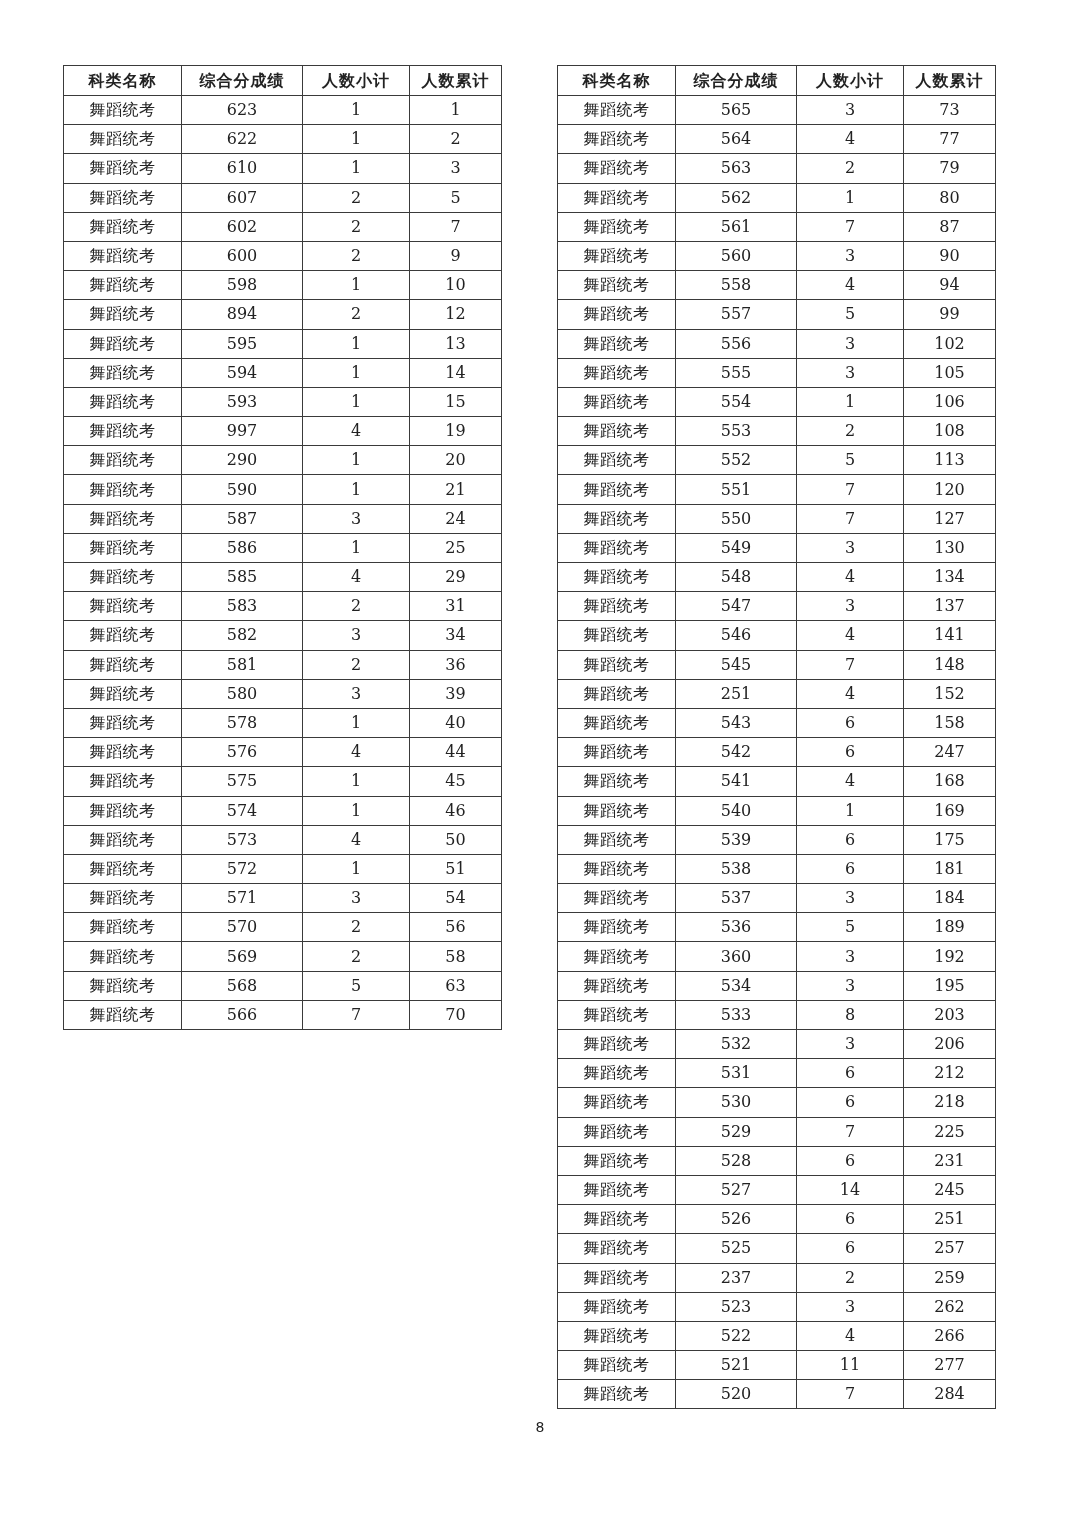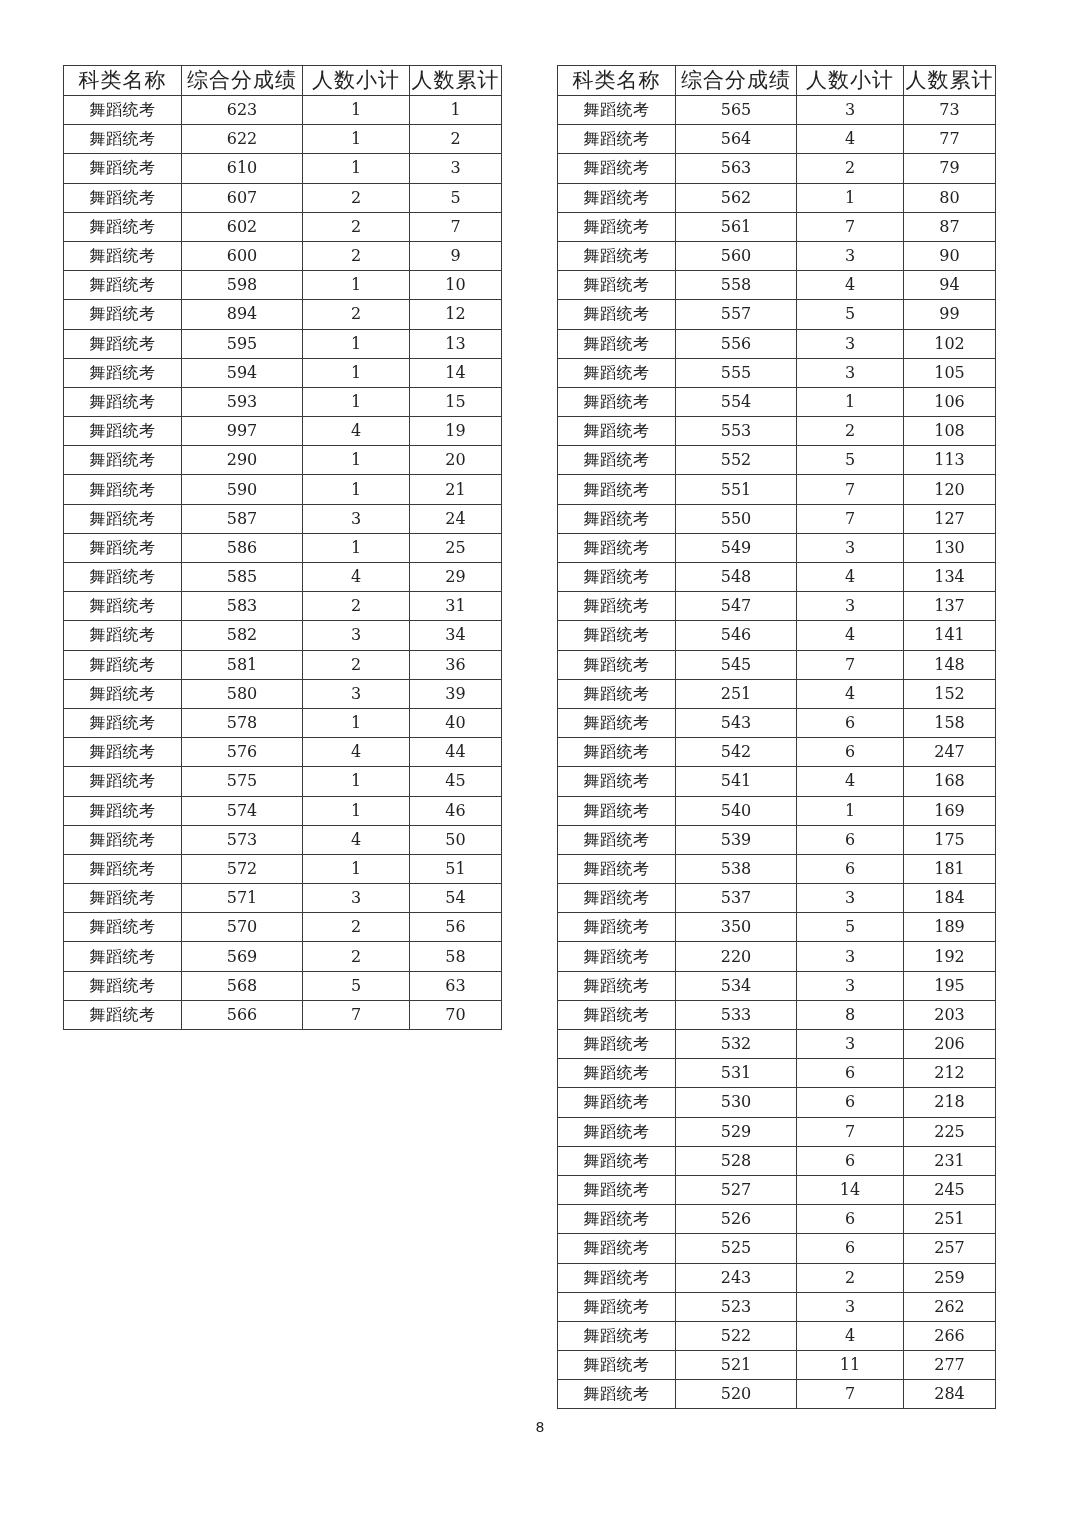--- a/index.html
+++ b/index.html
@@ -3,21 +3,21 @@
 <meta charset="utf-8">
 <style>
   html, body { margin: 0; padding: 0; background: #ffffff; }
   body { width: 1080px; height: 1527px; position: relative; overflow: hidden;
          font-family: "DejaVu Serif", "Liberation Serif", serif; color: #222; }
   table.score-table { position: absolute; border-collapse: collapse; table-layout: fixed; }
   table.score-table td, table.score-table th {
     border: 1px solid #3a3a3a; height: 28.2px; padding: 0; text-align: center;
     vertical-align: middle; font-size: 16px; font-weight: normal; line-height: 1;
   }
-  table.score-table th { height: 29px; font-size: 21px; letter-spacing: 1px; }
+  table.score-table th { height: 29px; font-size: 16px; letter-spacing: 1px; font-weight: bold; }
   table.score-table td.cat { letter-spacing: 0.5px; }
   #table-left { left: 63px; top: 65px; width: 438px; }
   #table-right { left: 557px; top: 65px; width: 438px; }
   .c1 { width: 118px; } .c2 { width: 121px; } .c3 { width: 107px; } .c4 { width: 92px; }
   .page-number { position: absolute; left: 0; width: 1080px; top: 1419px; text-align: center;
                  font-family: "DejaVu Sans", "Liberation Sans", sans-serif; font-size: 14px; color: #222; }
 </style>
 </head>
 <body>
 
@@ -411,27 +411,27 @@
         <td>181</td>
       </tr>
       <tr>
         <td class="cat">舞蹈统考</td>
         <td>537</td>
         <td>3</td>
         <td>184</td>
       </tr>
       <tr>
         <td class="cat">舞蹈统考</td>
-        <td>350</td>
+        <td>536</td>
         <td>5</td>
         <td>189</td>
       </tr>
       <tr>
         <td class="cat">舞蹈统考</td>
-        <td>220</td>
+        <td>360</td>
         <td>3</td>
         <td>192</td>
       </tr>
       <tr>
         <td class="cat">舞蹈统考</td>
         <td>534</td>
         <td>3</td>
         <td>195</td>
       </tr>
       <tr>
@@ -483,21 +483,21 @@
         <td>251</td>
       </tr>
       <tr>
         <td class="cat">舞蹈统考</td>
         <td>525</td>
         <td>6</td>
         <td>257</td>
       </tr>
       <tr>
         <td class="cat">舞蹈统考</td>
-        <td>243</td>
+        <td>237</td>
         <td>2</td>
         <td>259</td>
       </tr>
       <tr>
         <td class="cat">舞蹈统考</td>
         <td>523</td>
         <td>3</td>
         <td>262</td>
       </tr>
       <tr>

